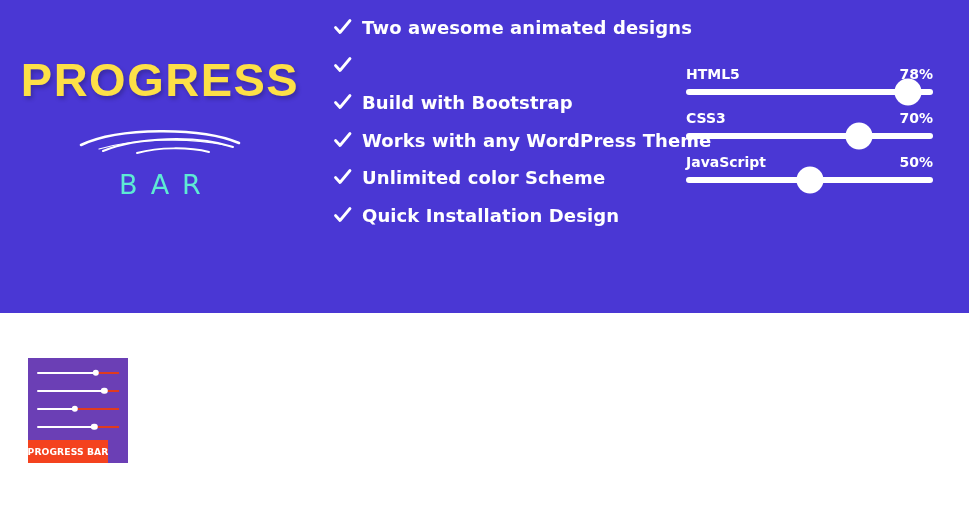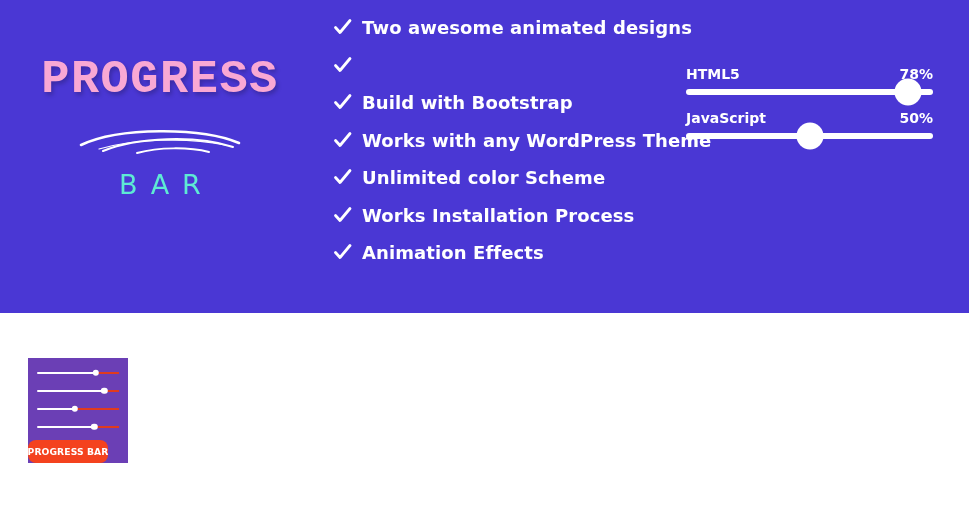--- a/index.html
+++ b/index.html
@@ -28,25 +28,25 @@
 
   
   .logo-block {
     position: absolute;
     left: 0;
     top: 56px;
     width: 320px;
     text-align: center;
   }
   .logo-word {
-    font-family: Liberation Mono, monospace;
+    font-family: Liberation Sans, sans-serif;
     font-weight: bold;
     font-size: 47px;
     letter-spacing: 1.5px;
-    color: #f9a8d4;
+    color: #fde047;
     line-height: 1;
     text-shadow: 2px 3px 4px rgba(0,0,0,0.22);
     white-space: nowrap;
   }
   .logo-swoosh {
     margin-top: 20px;
     height: 34px;
     display: flex;
     justify-content: center;
   }
@@ -189,21 +189,20 @@
   .icon-footer {
     position: absolute;
     left: 0;
     bottom: 0;
     width: 80px;
     height: 23px;
     background: #F4421E;
     display: flex;
     align-items: center;
     justify-content: center;
-    border-radius: 8px;
   }
   .icon-footer-text {
     font-family: "DejaVu Sans", sans-serif;
     font-weight: bold;
     font-size: 9.2px;
     color: #ffffff;
     letter-spacing: 0.1px;
     white-space: nowrap;
   }
 </style>
@@ -266,40 +265,41 @@
           </svg>
       </span>
       <span class="feature-label">Unlimited color Scheme</span>
     </div>
     <div class="feature-row">
       <span class="feature-check">
         <svg width="21" height="21" viewBox="0 0 21 21" aria-hidden="true">
             <path d="M3.5,10.5 L8,15.5 L18,3.5" stroke="#ffffff" stroke-width="2.8" fill="none" stroke-linecap="round" stroke-linejoin="round"></path>
           </svg>
       </span>
-      <span class="feature-label">Works Installation Process</span>
-    </div>
-    <div class="feature-row">
-      <span class="feature-check">
-        <svg width="21" height="21" viewBox="0 0 21 21" aria-hidden="true">
-            <path d="M3.5,10.5 L8,15.5 L18,3.5" stroke="#ffffff" stroke-width="2.8" fill="none" stroke-linecap="round" stroke-linejoin="round"></path>
-          </svg>
-      </span>
-      <span class="feature-label">Animation Effects</span>
+      <span class="feature-label">Quick Installation Design</span>
     </div>
   </div>
 
   <div class="skills">
     <div class="skill">
       <div class="skill-head">
         <span class="skill-name">HTML5</span>
         <span class="skill-pct">78%</span>
       </div>
       <div class="skill-track">
         <span class="skill-handle" style="left: 90%;"></span>
+      </div>
+    </div>
+    <div class="skill">
+      <div class="skill-head">
+        <span class="skill-name">CSS3</span>
+        <span class="skill-pct">70%</span>
+      </div>
+      <div class="skill-track">
+        <span class="skill-handle" style="left: 70%;"></span>
       </div>
     </div>
     <div class="skill">
       <div class="skill-head">
         <span class="skill-name">JavaScript</span>
         <span class="skill-pct">50%</span>
       </div>
       <div class="skill-track">
         <span class="skill-handle" style="left: 50%;"></span>
       </div>

